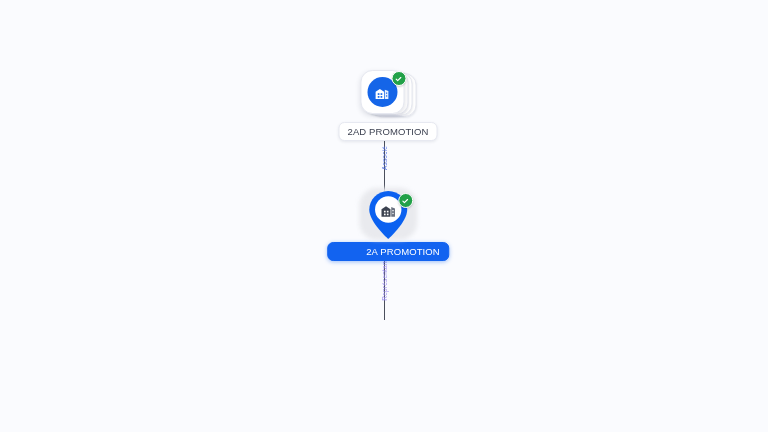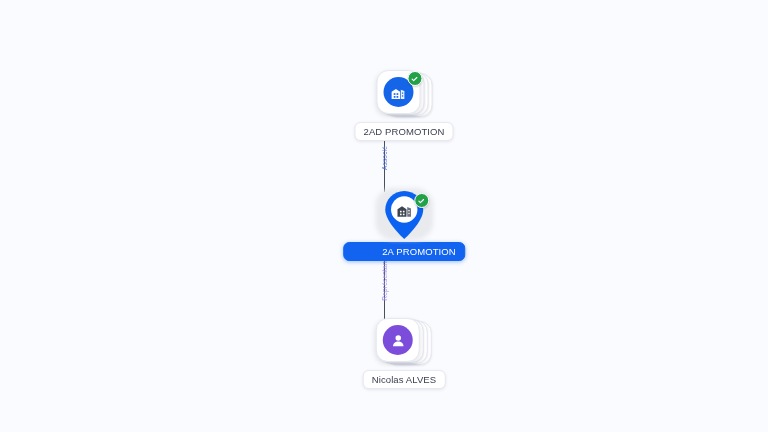--- a/index.html
+++ b/index.html
@@ -54,21 +54,21 @@
     transform: translate(-50%, -50%) rotate(-90deg);
     pointer-events: none;
   }
   .edge-label.blue { color: #5b79e8; }
   .edge-label.violet { color: #9b8cf2; }
 
   
   .node {
     position: absolute;
     transform: translateX(-50%);
-    left: 404px;
+    left: 388px;
     display: flex;
     flex-direction: column;
     align-items: center;
   }
 
   
   .stack-wrap {
     position: relative;
     width: 56px;
     height: 48px;
@@ -246,30 +246,14 @@
       </div>
       <div class="check-badge pin-node">
         <svg width="8" height="8" viewBox="0 0 24 24" aria-hidden="true">
           <path d="M5 12.5l4.5 4.5L19 7.5" fill="none" stroke="#ffffff" stroke-width="3.4" stroke-linecap="round" stroke-linejoin="round"></path>
         </svg>
       </div>
     </div>
     <div class="node-label selected" style="margin-top:-6px;padding-left:38px;">2A PROMOTION</div>
   </div>
 
-  <div class="node" style="top:318px;">
-    <div class="stack-wrap">
-      <div class="stack-card c3"></div>
-      <div class="stack-card c2"></div>
-      <div class="stack-card c1"></div>
-      <div class="stack-card front">
-        <div class="avatar-circle violet">
-          <svg width="17" height="17" viewBox="0 0 24 24" aria-hidden="true">
-            <circle cx="12" cy="8.6" r="3.9" fill="#ffffff"></circle>
-            <path d="M4.6 20c0-4.1 3.3-6.6 7.4-6.6s7.4 2.5 7.4 6.6H4.6z" fill="#ffffff"></path>
-          </svg>
-        </div>
-      </div>
-    </div>
-    <div class="node-label plain">Nicolas ALVES</div>
-  </div>
 
 </div>
 
 </body></html>

